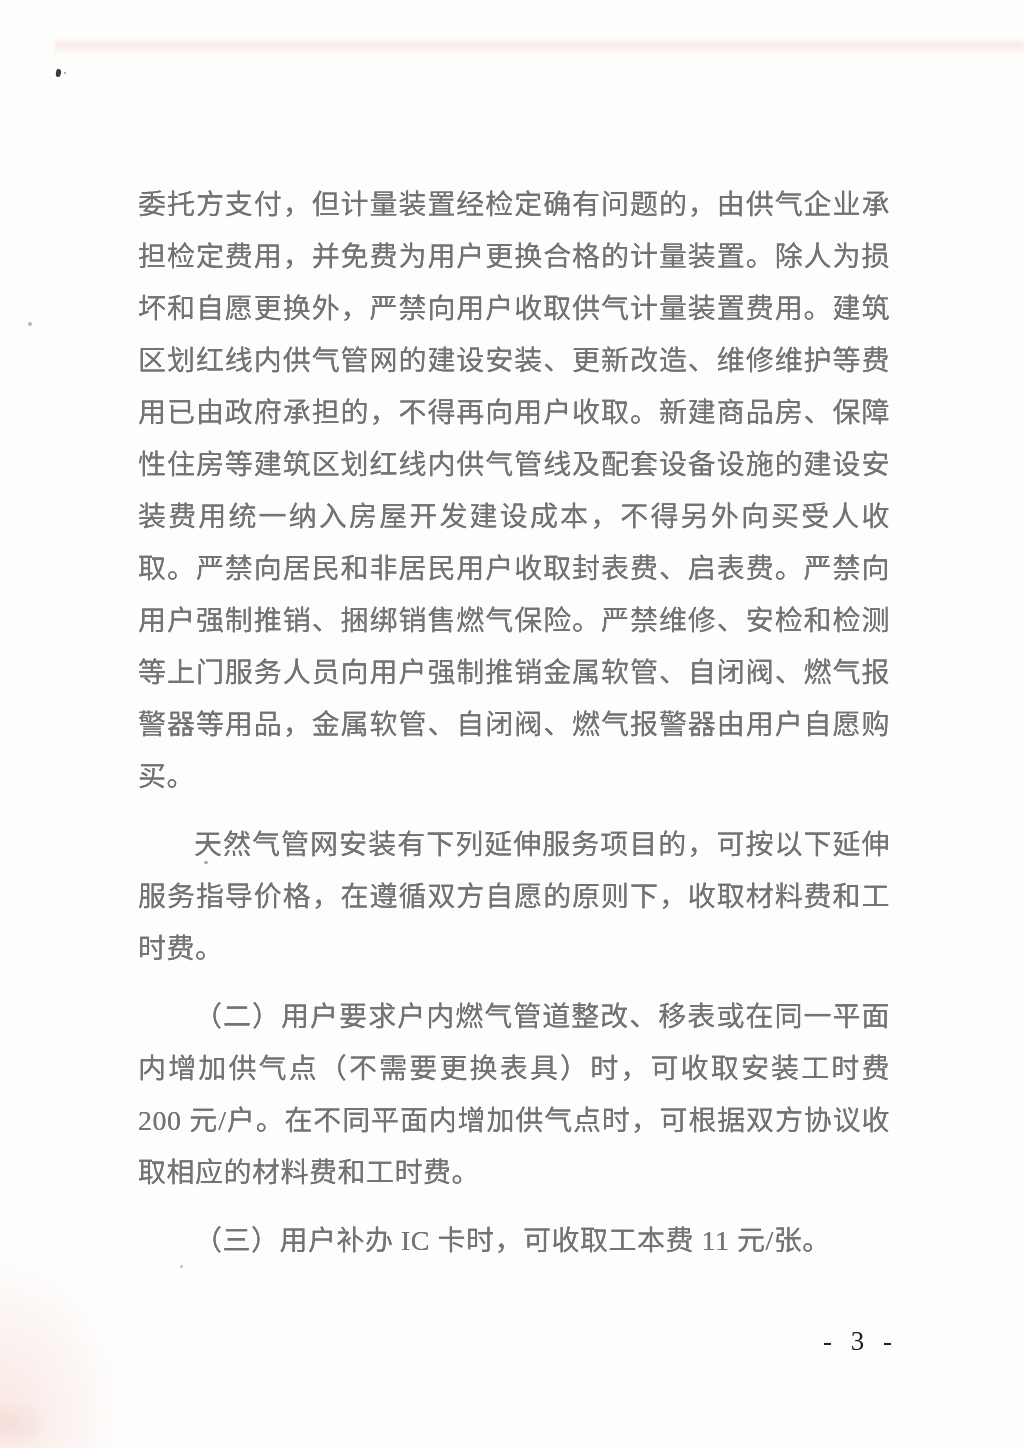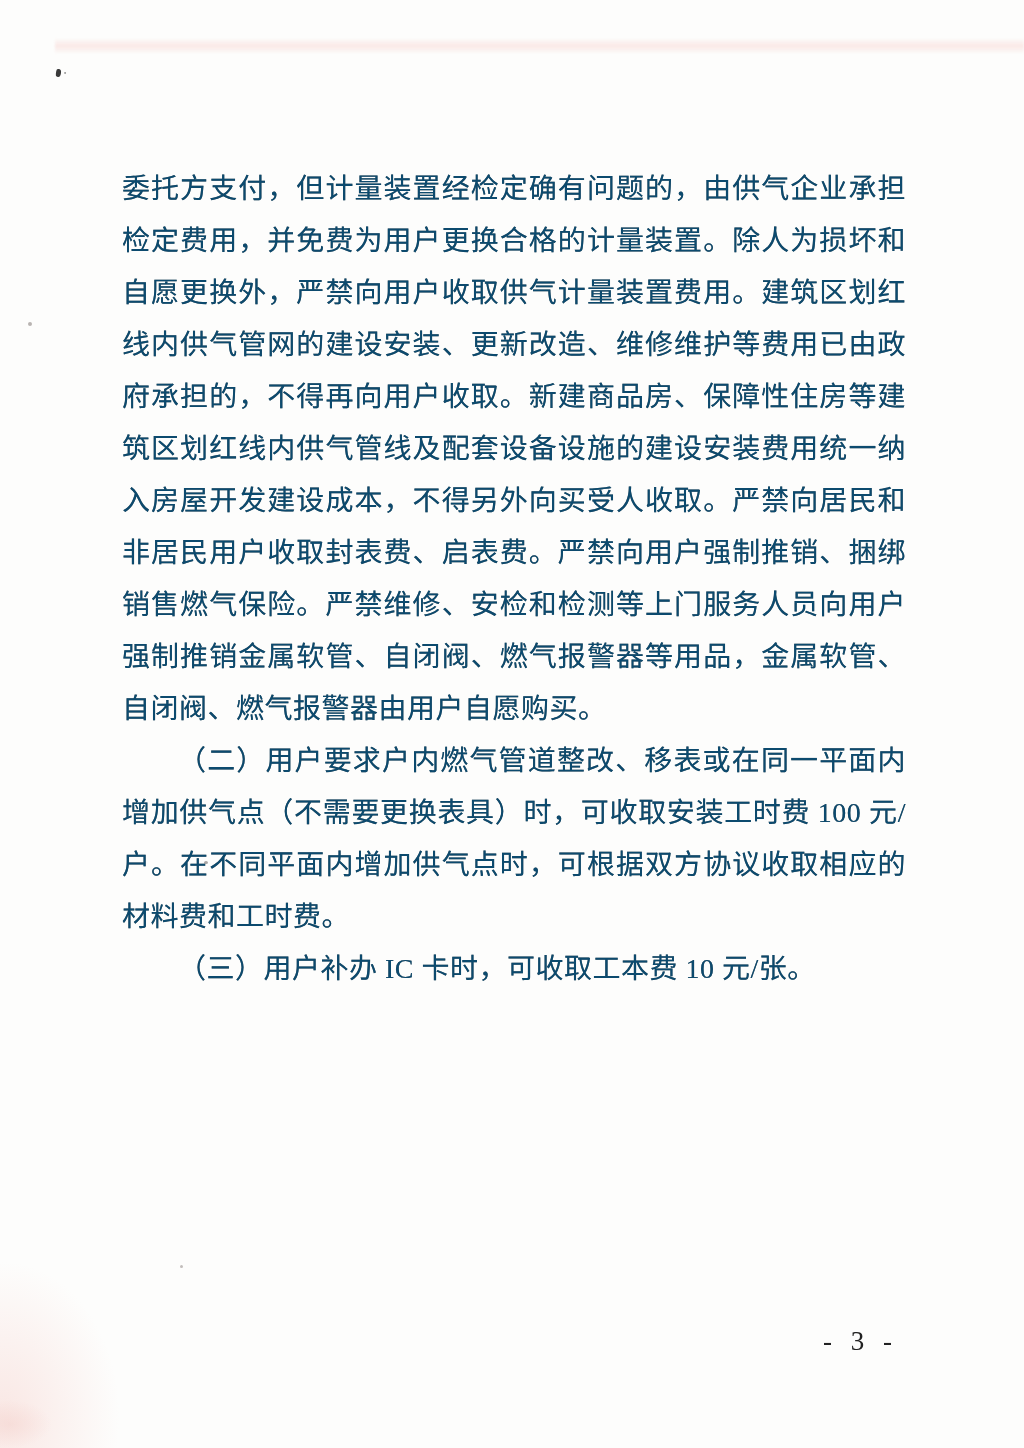--- a/index.html
+++ b/index.html
@@ -94,26 +94,26 @@
     border-radius: 50%;
   }
 
   .content {
     position: absolute;
     top: 163px;
     left: 122px;
     width: 784px;
   }
   .content p {
-    margin: 0;
+    margin: 16px;
     font-size: 28px;
     line-height: 52px;
     text-align: justify;
     letter-spacing: 0.5px;
-    color: #0c4a6e;
+    color: #737373;
     
     text-shadow: 0 0 0.4px rgba(0,0,0,0.55);
   }
   .content p.indent {
     text-indent: 2em;
   }
   .page-number {
     position: absolute;
     top: 1326px;
     right: 126px;
@@ -131,19 +131,20 @@
   <div class="scan-band-top"></div>
   <div class="speck-1"></div>
   <div class="speck-2"></div>
   <div class="speck-3"></div>
   <div class="speck-4"></div>
   <div class="scan-smudge-bottom-left"></div>
   <div class="scan-smudge-left-mid"></div>
 
   <div class="content">
     <p>委托方支付，但计量装置经检定确有问题的，由供气企业承担检定费用，并免费为用户更换合格的计量装置。除人为损坏和自愿更换外，严禁向用户收取供气计量装置费用。建筑区划红线内供气管网的建设安装、更新改造、维修维护等费用已由政府承担的，不得再向用户收取。新建商品房、保障性住房等建筑区划红线内供气管线及配套设备设施的建设安装费用统一纳入房屋开发建设成本，不得另外向买受人收取。严禁向居民和非居民用户收取封表费、启表费。严禁向用户强制推销、捆绑销售燃气保险。严禁维修、安检和检测等上门服务人员向用户强制推销金属软管、自闭阀、燃气报警器等用品，金属软管、自闭阀、燃气报警器由用户自愿购买。</p>
-    <p class="indent">（二）用户要求户内燃气管道整改、移表或在同一平面内增加供气点（不需要更换表具）时，可收取安装工时费 100 元/户。在不同平面内增加供气点时，可根据双方协议收取相应的材料费和工时费。</p>
-    <p class="indent">（三）用户补办 IC 卡时，可收取工本费 10 元/张。</p>
+    <p class="indent">天然气管网安装有下列延伸服务项目的，可按以下延伸服务指导价格，在遵循双方自愿的原则下，收取材料费和工时费。</p>
+    <p class="indent">（二）用户要求户内燃气管道整改、移表或在同一平面内增加供气点（不需要更换表具）时，可收取安装工时费 200 元/户。在不同平面内增加供气点时，可根据双方协议收取相应的材料费和工时费。</p>
+    <p class="indent">（三）用户补办 IC 卡时，可收取工本费 11 元/张。</p>
   </div>
 
   <div class="page-number">- 3 -</div>
 
 </div>
 
 </body></html>

